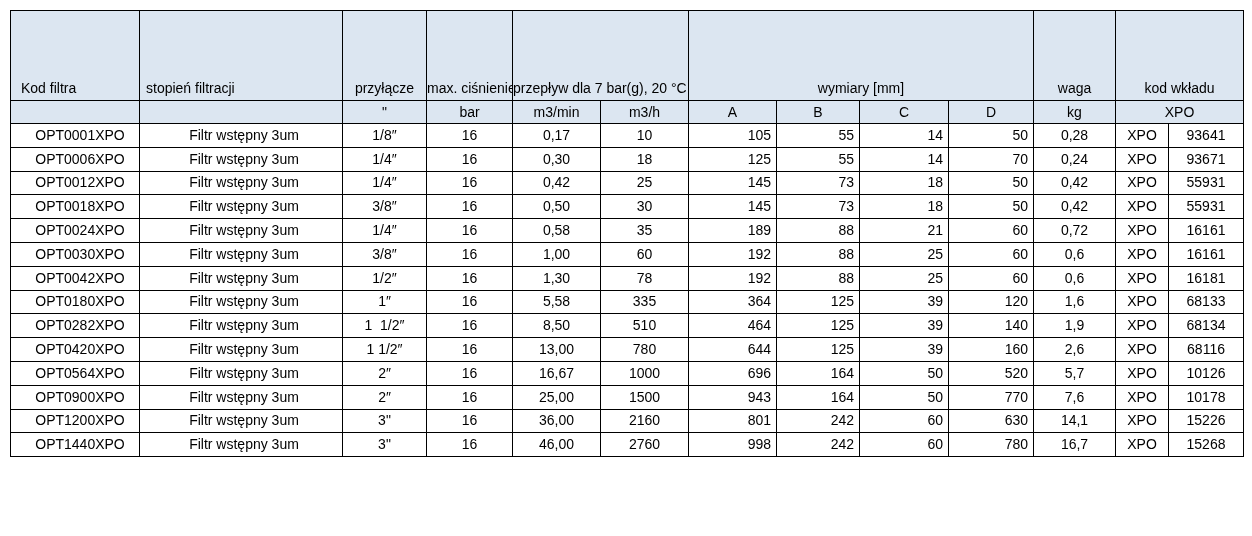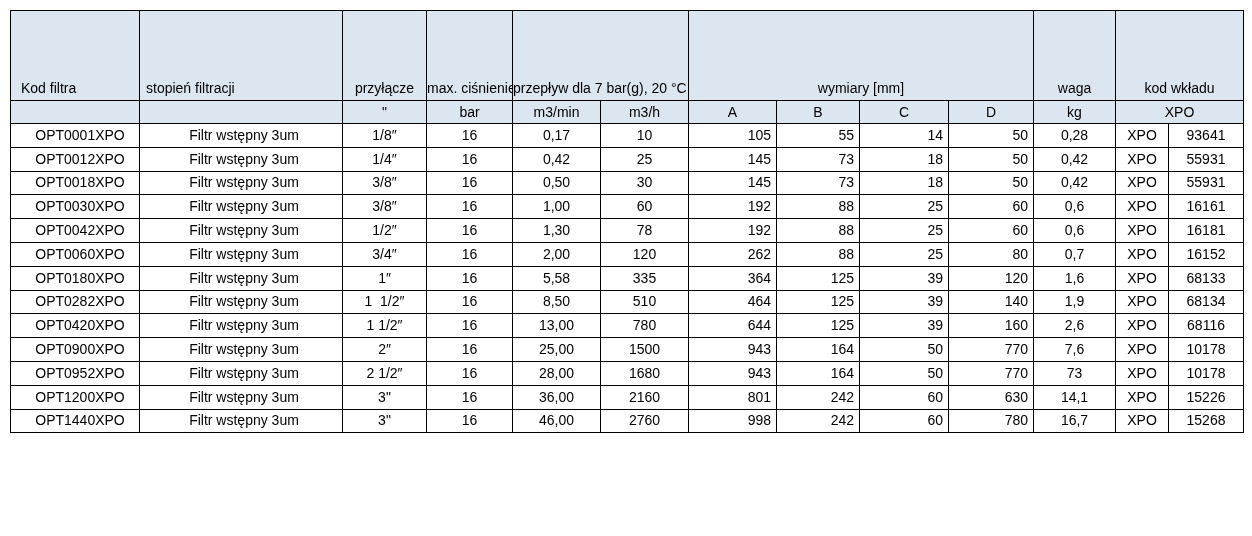--- a/index.html
+++ b/index.html
@@ -101,20 +101,35 @@
         <td class="ac">10</td>
         <td class="ar">105</td>
         <td class="ar">55</td>
         <td class="ar">14</td>
         <td class="ar">50</td>
         <td class="ac">0,28</td>
         <td class="ac">XPO</td>
         <td class="ac">93641</td>
       </tr>
       <tr>
+        <td class="al pad-kod">OPT0006XPO</td>
+        <td class="al pad-stop">Filtr wstępny 3um</td>
+        <td class="ac">1/4″</td>
+        <td class="ac">16</td>
+        <td class="ac">0,30</td>
+        <td class="ac">18</td>
+        <td class="ar">125</td>
+        <td class="ar">55</td>
+        <td class="ar">14</td>
+        <td class="ar">70</td>
+        <td class="ac">0,24</td>
+        <td class="ac">XPO</td>
+        <td class="ac">93671</td>
+      </tr>
+      <tr>
         <td class="al pad-kod">OPT0012XPO</td>
         <td class="al pad-stop">Filtr wstępny 3um</td>
         <td class="ac">1/4″</td>
         <td class="ac">16</td>
         <td class="ac">0,42</td>
         <td class="ac">25</td>
         <td class="ar">145</td>
         <td class="ar">73</td>
         <td class="ar">18</td>
         <td class="ar">50</td>
@@ -131,20 +146,35 @@
         <td class="ac">30</td>
         <td class="ar">145</td>
         <td class="ar">73</td>
         <td class="ar">18</td>
         <td class="ar">50</td>
         <td class="ac">0,42</td>
         <td class="ac">XPO</td>
         <td class="ac">55931</td>
       </tr>
       <tr>
+        <td class="al pad-kod">OPT0024XPO</td>
+        <td class="al pad-stop">Filtr wstępny 3um</td>
+        <td class="ac">1/4″</td>
+        <td class="ac">16</td>
+        <td class="ac">0,58</td>
+        <td class="ac">35</td>
+        <td class="ar">189</td>
+        <td class="ar">88</td>
+        <td class="ar">21</td>
+        <td class="ar">60</td>
+        <td class="ac">0,72</td>
+        <td class="ac">XPO</td>
+        <td class="ac">16161</td>
+      </tr>
+      <tr>
         <td class="al pad-kod">OPT0030XPO</td>
         <td class="al pad-stop">Filtr wstępny 3um</td>
         <td class="ac">3/8″</td>
         <td class="ac">16</td>
         <td class="ac">1,00</td>
         <td class="ac">60</td>
         <td class="ar">192</td>
         <td class="ar">88</td>
         <td class="ar">25</td>
         <td class="ar">60</td>
@@ -159,35 +189,20 @@
         <td class="ac">16</td>
         <td class="ac">1,30</td>
         <td class="ac">78</td>
         <td class="ar">192</td>
         <td class="ar">88</td>
         <td class="ar">25</td>
         <td class="ar">60</td>
         <td class="ac">0,6</td>
         <td class="ac">XPO</td>
         <td class="ac">16181</td>
-      </tr>
-      <tr>
-        <td class="al pad-kod">OPT0060XPO</td>
-        <td class="al pad-stop">Filtr wstępny 3um</td>
-        <td class="ac">3/4″</td>
-        <td class="ac">16</td>
-        <td class="ac">2,00</td>
-        <td class="ac">120</td>
-        <td class="ar">262</td>
-        <td class="ar">88</td>
-        <td class="ar">25</td>
-        <td class="ar">80</td>
-        <td class="ac">0,7</td>
-        <td class="ac">XPO</td>
-        <td class="ac">16152</td>
       </tr>
       <tr>
         <td class="al pad-kod">OPT0180XPO</td>
         <td class="al pad-stop">Filtr wstępny 3um</td>
         <td class="ac">1″</td>
         <td class="ac">16</td>
         <td class="ac">5,58</td>
         <td class="ac">335</td>
         <td class="ar">364</td>
         <td class="ar">125</td>
@@ -221,50 +236,50 @@
         <td class="ac">780</td>
         <td class="ar">644</td>
         <td class="ar">125</td>
         <td class="ar">39</td>
         <td class="ar">160</td>
         <td class="ac">2,6</td>
         <td class="ac">XPO</td>
         <td class="ac">68116</td>
       </tr>
       <tr>
+        <td class="al pad-kod">OPT0564XPO</td>
+        <td class="al pad-stop">Filtr wstępny 3um</td>
+        <td class="ac">2″</td>
+        <td class="ac">16</td>
+        <td class="ac">16,67</td>
+        <td class="ac">1000</td>
+        <td class="ar">696</td>
+        <td class="ar">164</td>
+        <td class="ar">50</td>
+        <td class="ar">520</td>
+        <td class="ac">5,7</td>
+        <td class="ac">XPO</td>
+        <td class="ac">10126</td>
+      </tr>
+      <tr>
         <td class="al pad-kod">OPT0900XPO</td>
         <td class="al pad-stop">Filtr wstępny 3um</td>
         <td class="ac">2″</td>
         <td class="ac">16</td>
         <td class="ac">25,00</td>
         <td class="ac">1500</td>
         <td class="ar">943</td>
         <td class="ar">164</td>
         <td class="ar">50</td>
         <td class="ar">770</td>
         <td class="ac">7,6</td>
         <td class="ac">XPO</td>
         <td class="ac">10178</td>
       </tr>
       <tr>
-        <td class="al pad-kod">OPT0952XPO</td>
-        <td class="al pad-stop">Filtr wstępny 3um</td>
-        <td class="ac">2 1/2″</td>
-        <td class="ac">16</td>
-        <td class="ac">28,00</td>
-        <td class="ac">1680</td>
-        <td class="ar">943</td>
-        <td class="ar">164</td>
-        <td class="ar">50</td>
-        <td class="ar">770</td>
-        <td class="ac">73</td>
-        <td class="ac">XPO</td>
-        <td class="ac">10178</td>
-      </tr>
-      <tr>
         <td class="al pad-kod">OPT1200XPO</td>
         <td class="al pad-stop">Filtr wstępny 3um</td>
         <td class="ac">3"</td>
         <td class="ac">16</td>
         <td class="ac">36,00</td>
         <td class="ac">2160</td>
         <td class="ar">801</td>
         <td class="ar">242</td>
         <td class="ar">60</td>
         <td class="ar">630</td>

